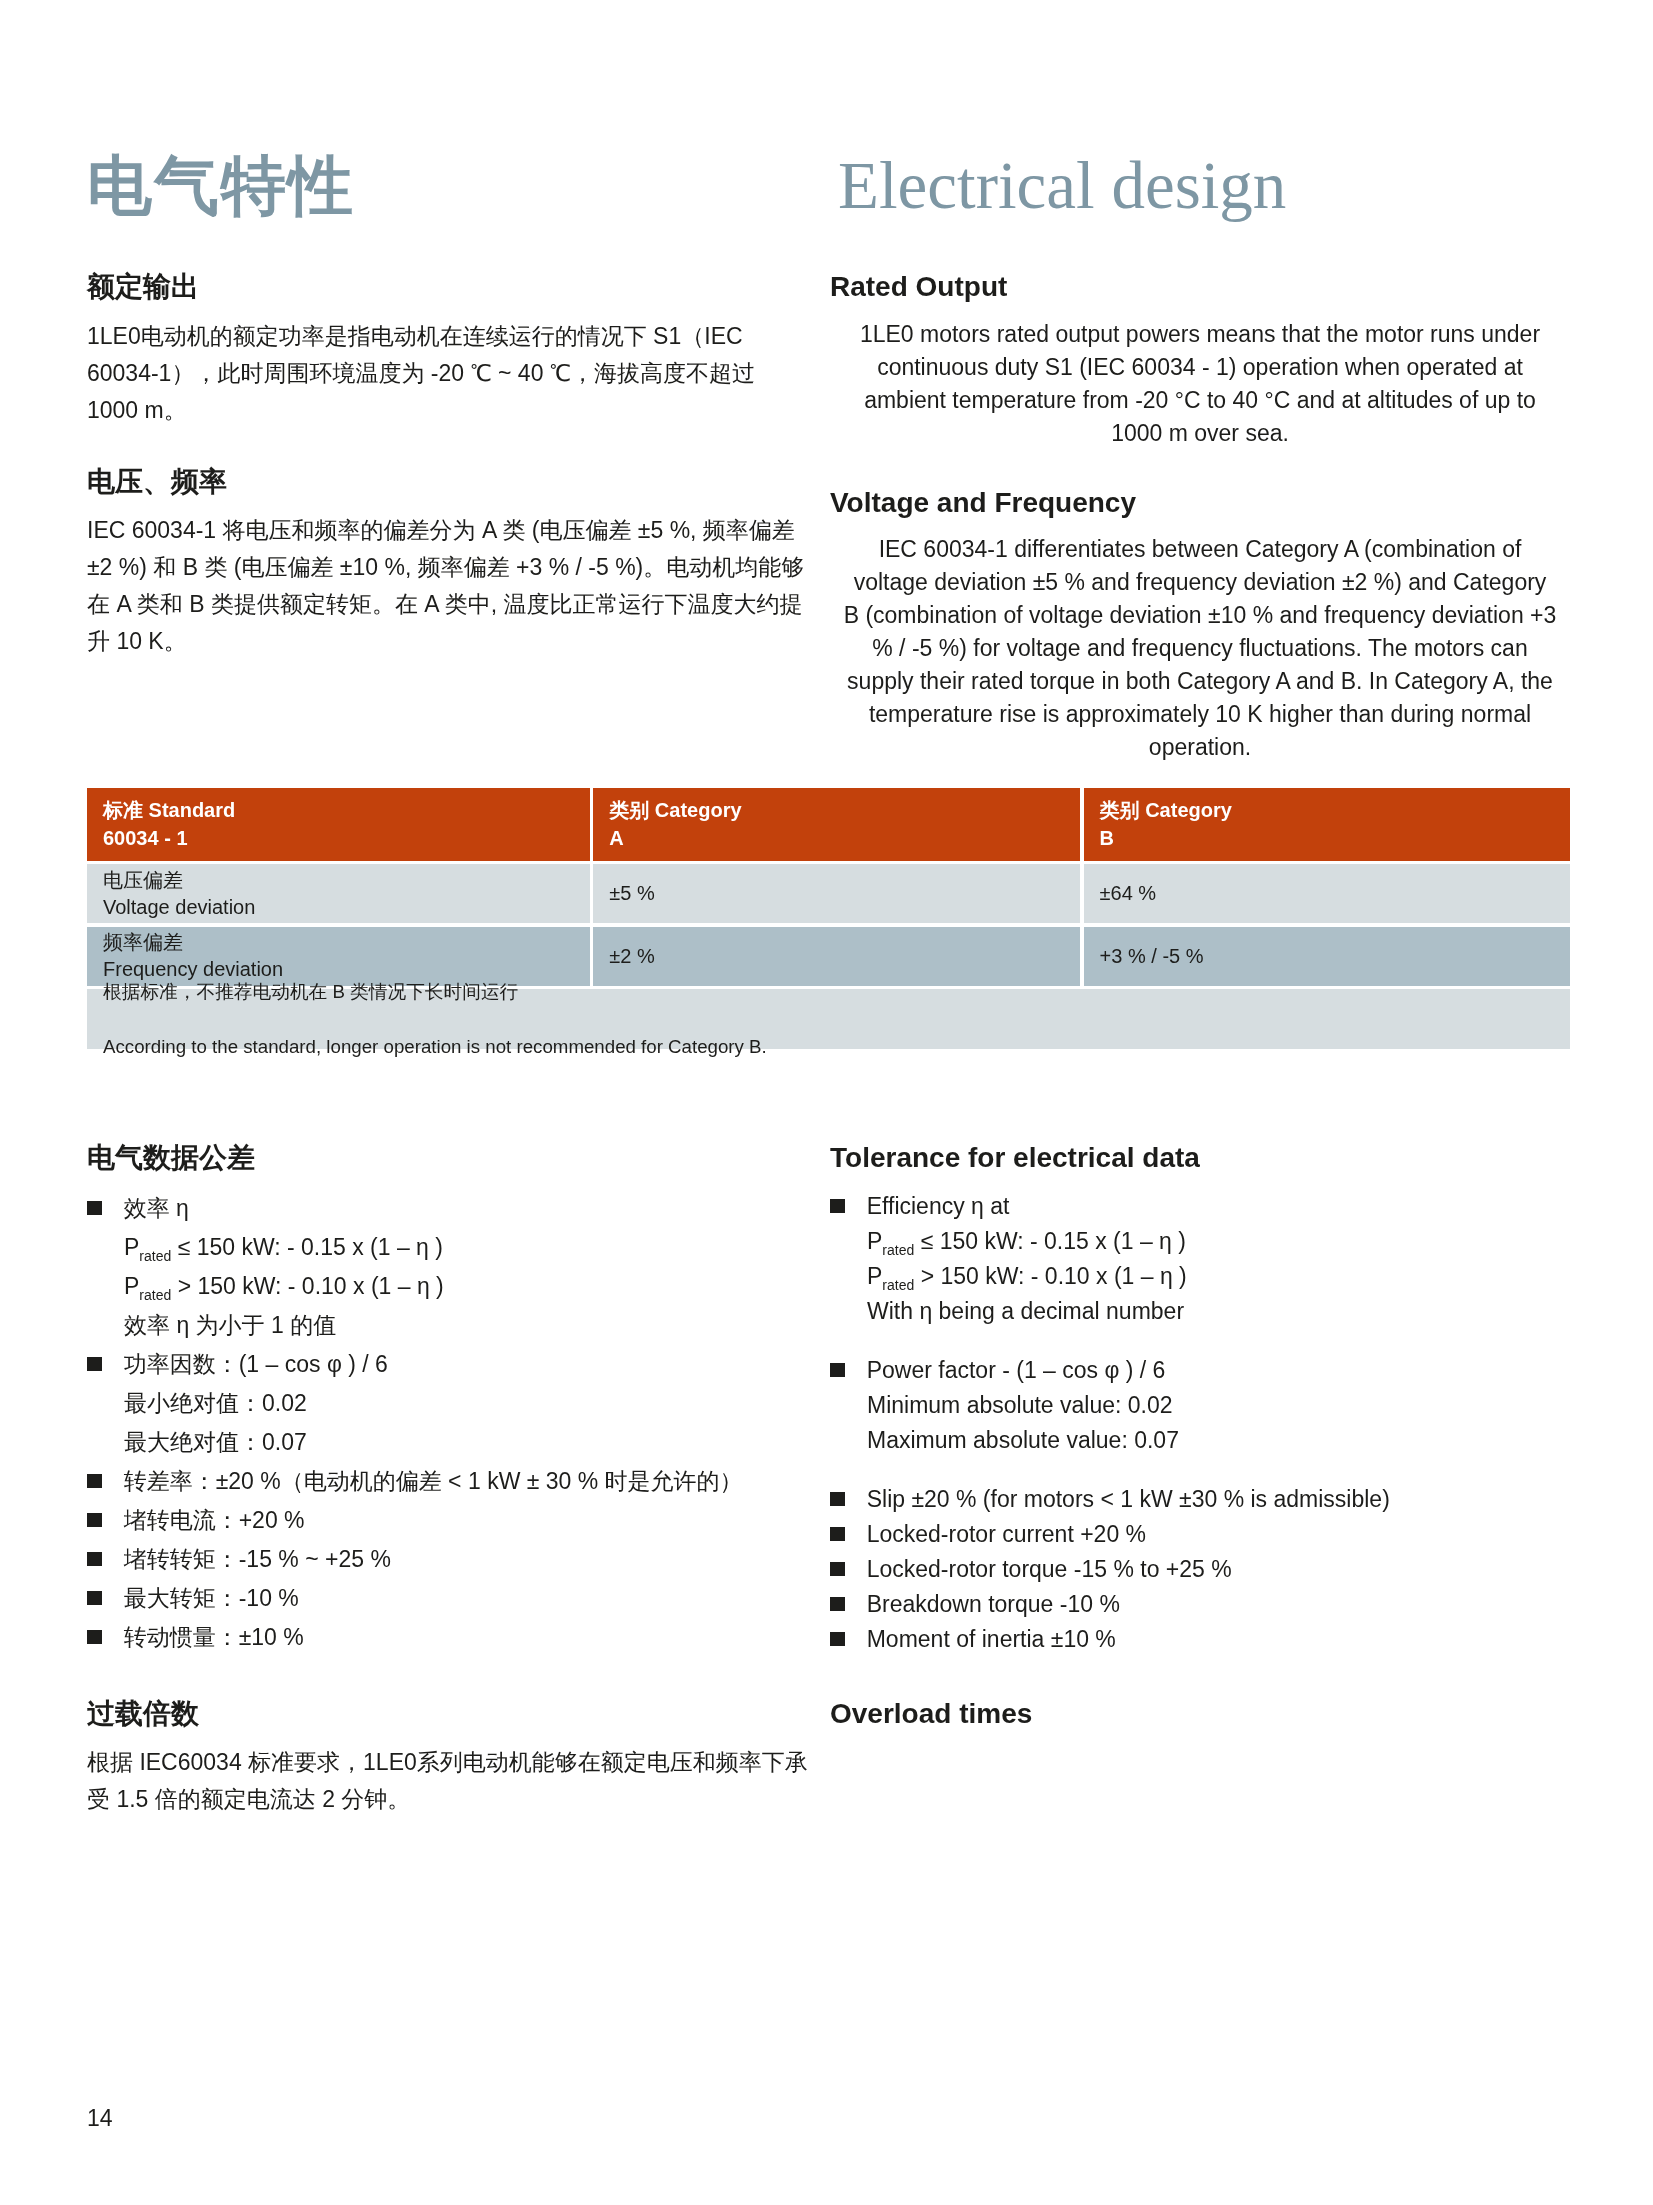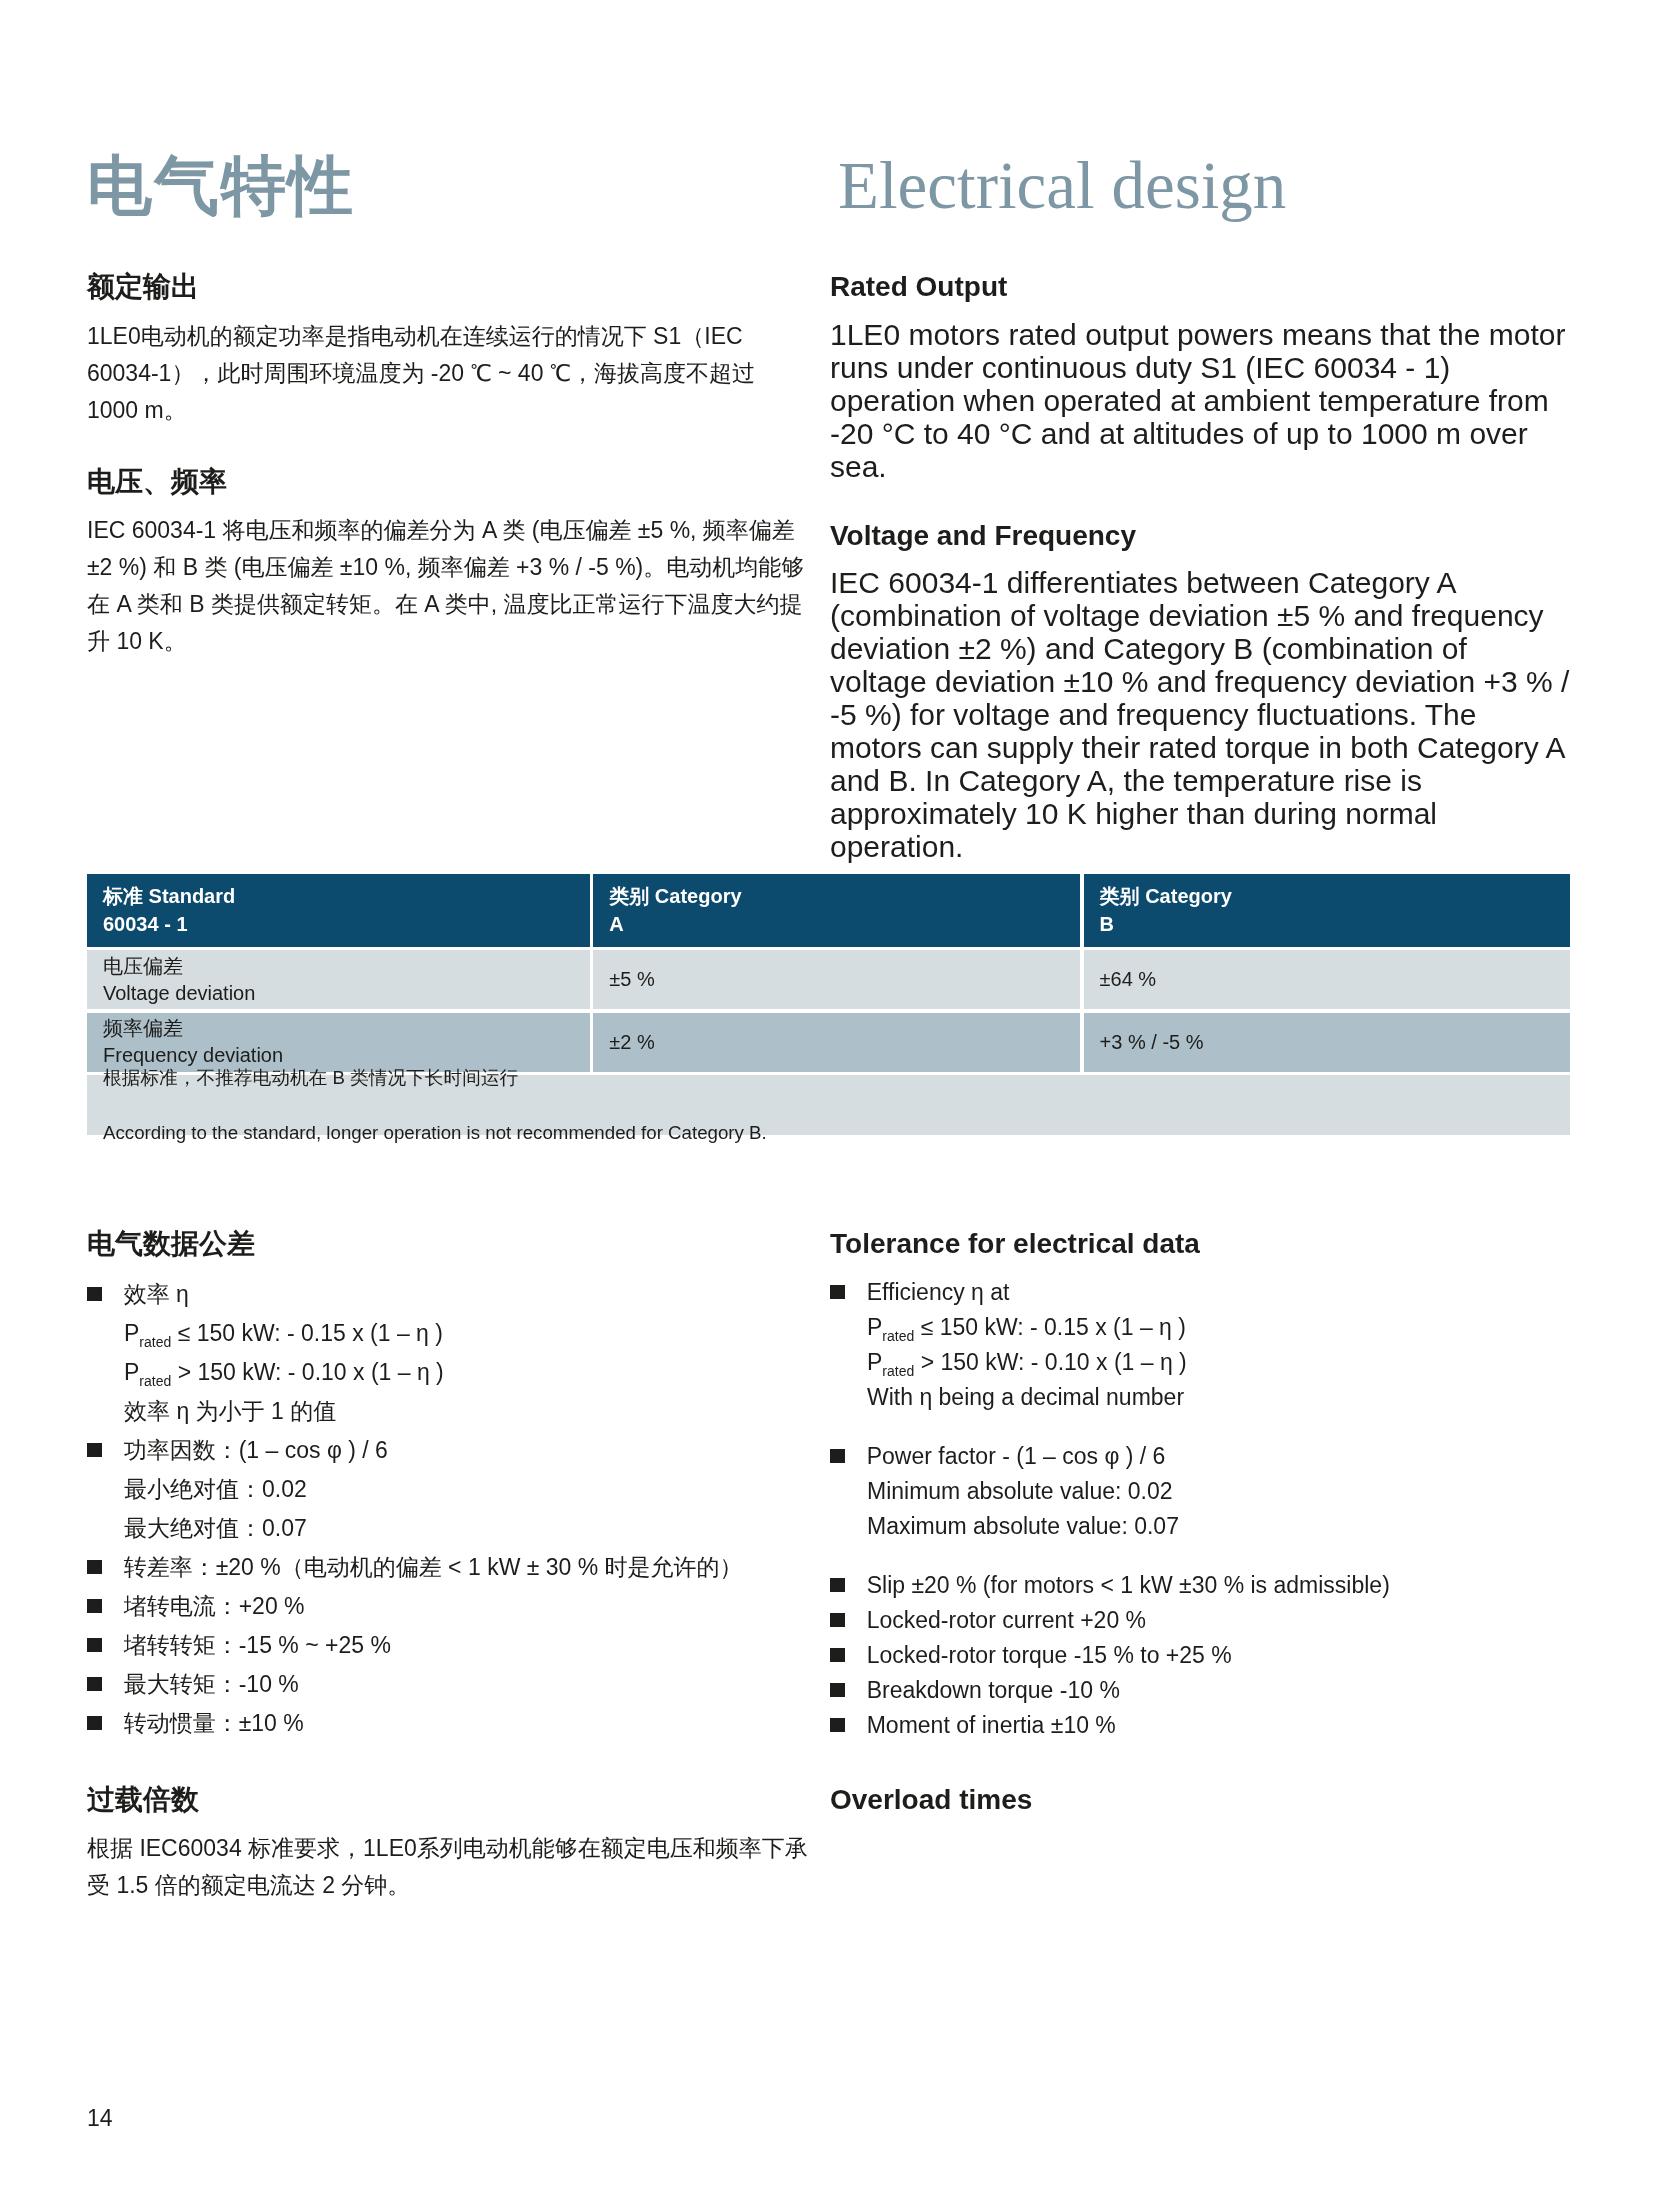--- a/index.html
+++ b/index.html
@@ -28,28 +28,28 @@
 
   
   .two-col { display: grid; grid-template-columns: 723px 1fr; column-gap: 20px; }
   .sect-1 { margin-top: 47px; }
   h3.sec-h {
     font-size: 28px; line-height: 33px; font-weight: 700;
     margin: 0 0 14.7px 0; color: #1d1d1b;
   }
   h3.sec-h.follow { margin-top: 36px; }
   p.body-zh { font-size: 23px; line-height: 37px; margin: 0; }
-  p.body-en { font-size: 30px; line-height: 33px; margin: 0; }
+  p.body-en { font-size: 23px; line-height: 33px; margin: 13px; text-align: center; }
 
   
   .spec-table { margin-top: 10.7px; width: 1483px; }
   .t-row { display: grid; grid-template-columns: 503px 487px 1fr; column-gap: 3.3px; }
   .t-row + .t-row, .t-foot { margin-top: 3.3px; }
   .t-head .cell {
-    background: #0c4a6e; color: #ffffff;
+    background: #c2410c; color: #ffffff;
     height: 73px; padding: 9.3px 16px 10.7px 16px;
     display: flex; flex-direction: column; justify-content: space-between;
     font-size: 20px; font-weight: 700;
   }
   .t-body .cell { height: 59px; font-size: 20px; }
   .cell.label { display: flex; flex-direction: column; justify-content: center; padding: 0 16px; line-height: 27px; }
   .cell.value { display: flex; align-items: center; padding: 0 16px; }
   .row-light .cell { background: #d6dde0; }
   .row-med .cell { background: #adbfc8; }
   .t-foot {

